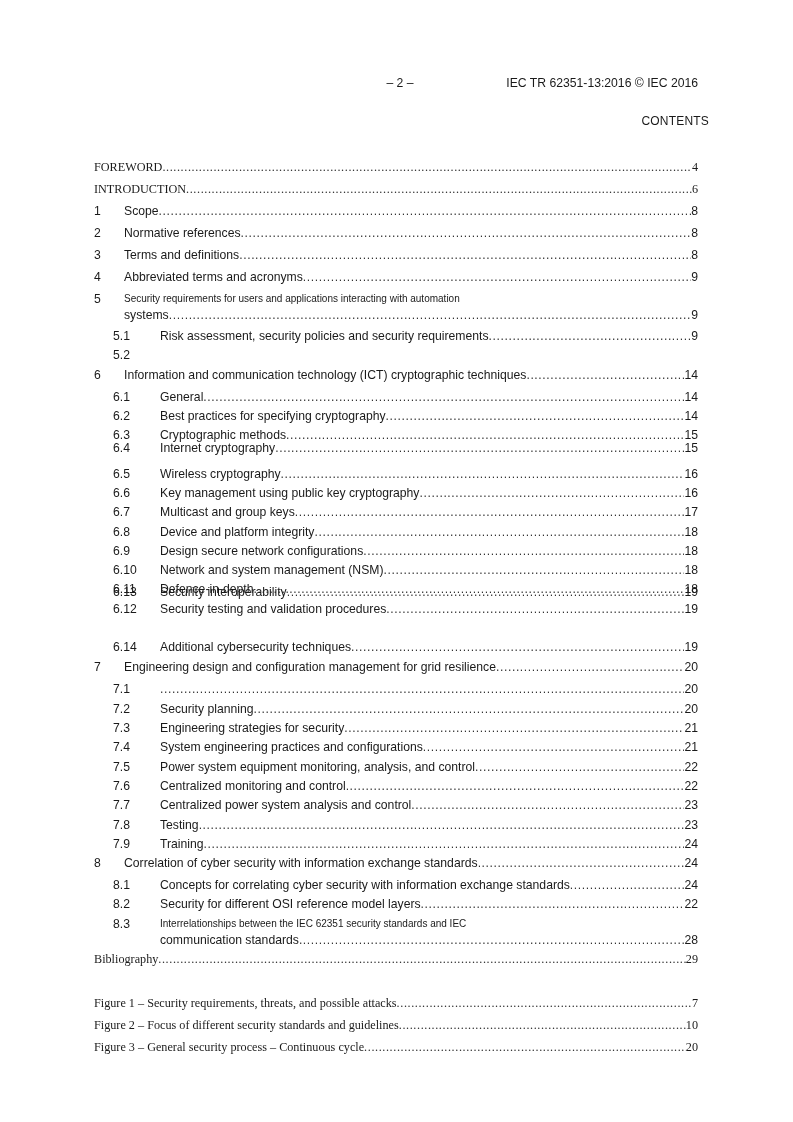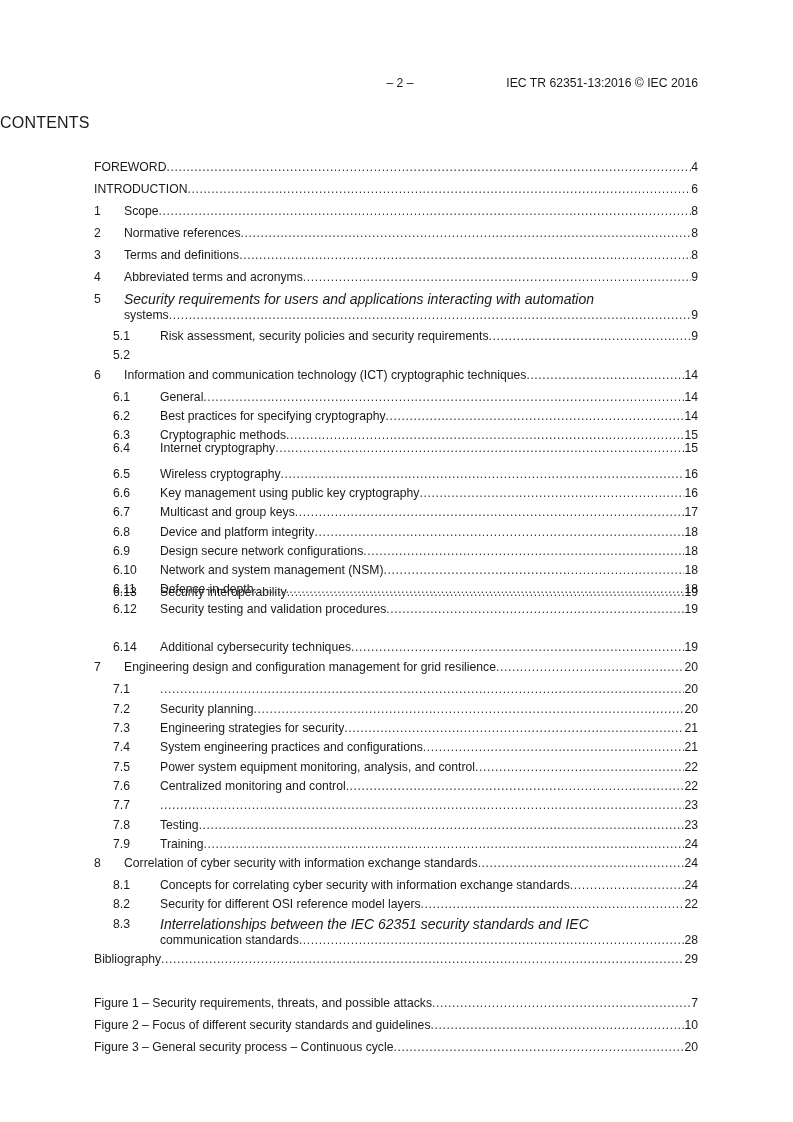--- a/index.html
+++ b/index.html
@@ -1,35 +1,35 @@
 <!DOCTYPE html>
 <html><head>
 <meta charset="utf-8">
 <style>
   html, body { margin:0; padding:0; background:#ffffff; }
   body { width:793px; height:1122px; position:relative; overflow:hidden;
          font-family:"Liberation Sans", sans-serif; color:#1a1a1a; }
   .hdr { position:absolute; top:76px; font-size:12.2px; }
   .hdr-page { left:380px; width:40px; text-align:center; }
   .hdr-id { right:95px; }
-  .title { position:absolute; top:114px; left:0; width:709px; text-align:left; font-size:16px; letter-spacing:0.2px; }
+  .title { position:absolute; top:114px; left:0; width:709px; text-align:right; font-size:12px; letter-spacing:0.2px; }
   .toc { position:absolute; left:94px; width:604px; top:0; }
   .row { position:absolute; left:0; width:604px; height:16px; font-size:12.2px; line-height:16px; }
   .row .num { position:absolute; top:0; }
   .row .line { position:absolute; top:0; right:0; display:flex; align-items:baseline; overflow:hidden; }
   .row .txt { white-space:nowrap; flex:0 0 auto; }
   .row .dots { flex:1 1 auto; overflow:hidden; white-space:nowrap; letter-spacing:0.6px; color:#333; }
   .row .dots::before { content:"........................................................................................................................................................................................................................................"; }
   .row .pg { flex:0 0 auto; white-space:nowrap; }
-  .l0 .line { left:0; }
+  .l0 .line { left:0;font-family:Liberation Serif, serif; }
   .l1 .num { left:0; }
   .l1 .line { left:30px;text-align:right; }
   .l2 .num { left:19px; }
   .l2 .line { left:66px; }
-  .wrap1 { position:absolute; white-space:nowrap; font-size:14px; line-height:16px;font-style:italic; }
+  .wrap1 { position:absolute; white-space:nowrap; font-size:10px; line-height:16px; }
 </style>
 </head>
 <body>
 
 <div class="hdr hdr-page">– 2 –</div>
 <div class="hdr hdr-id">IEC TR 62351-13:2016 © IEC 2016</div>
 <div class="title">CONTENTS</div>
 
 <div class="toc">
 
@@ -275,20 +275,21 @@
     <span class="num">7.6</span>
     <div class="line">
         <span class="txt">Centralized monitoring and control</span>
         <span class="dots"></span>
         <span class="pg">22</span>
       </div>
   </div>
   <div class="row l2" style="top:797px">
     <span class="num">7.7</span>
     <div class="line">
+        <span class="txt">Centralized power system analysis and control</span>
         <span class="dots"></span>
         <span class="pg">23</span>
       </div>
   </div>
   <div class="row l2" style="top:817px">
     <span class="num">7.8</span>
     <div class="line">
         <span class="txt">Testing</span>
         <span class="dots"></span>
         <span class="pg">23</span>

